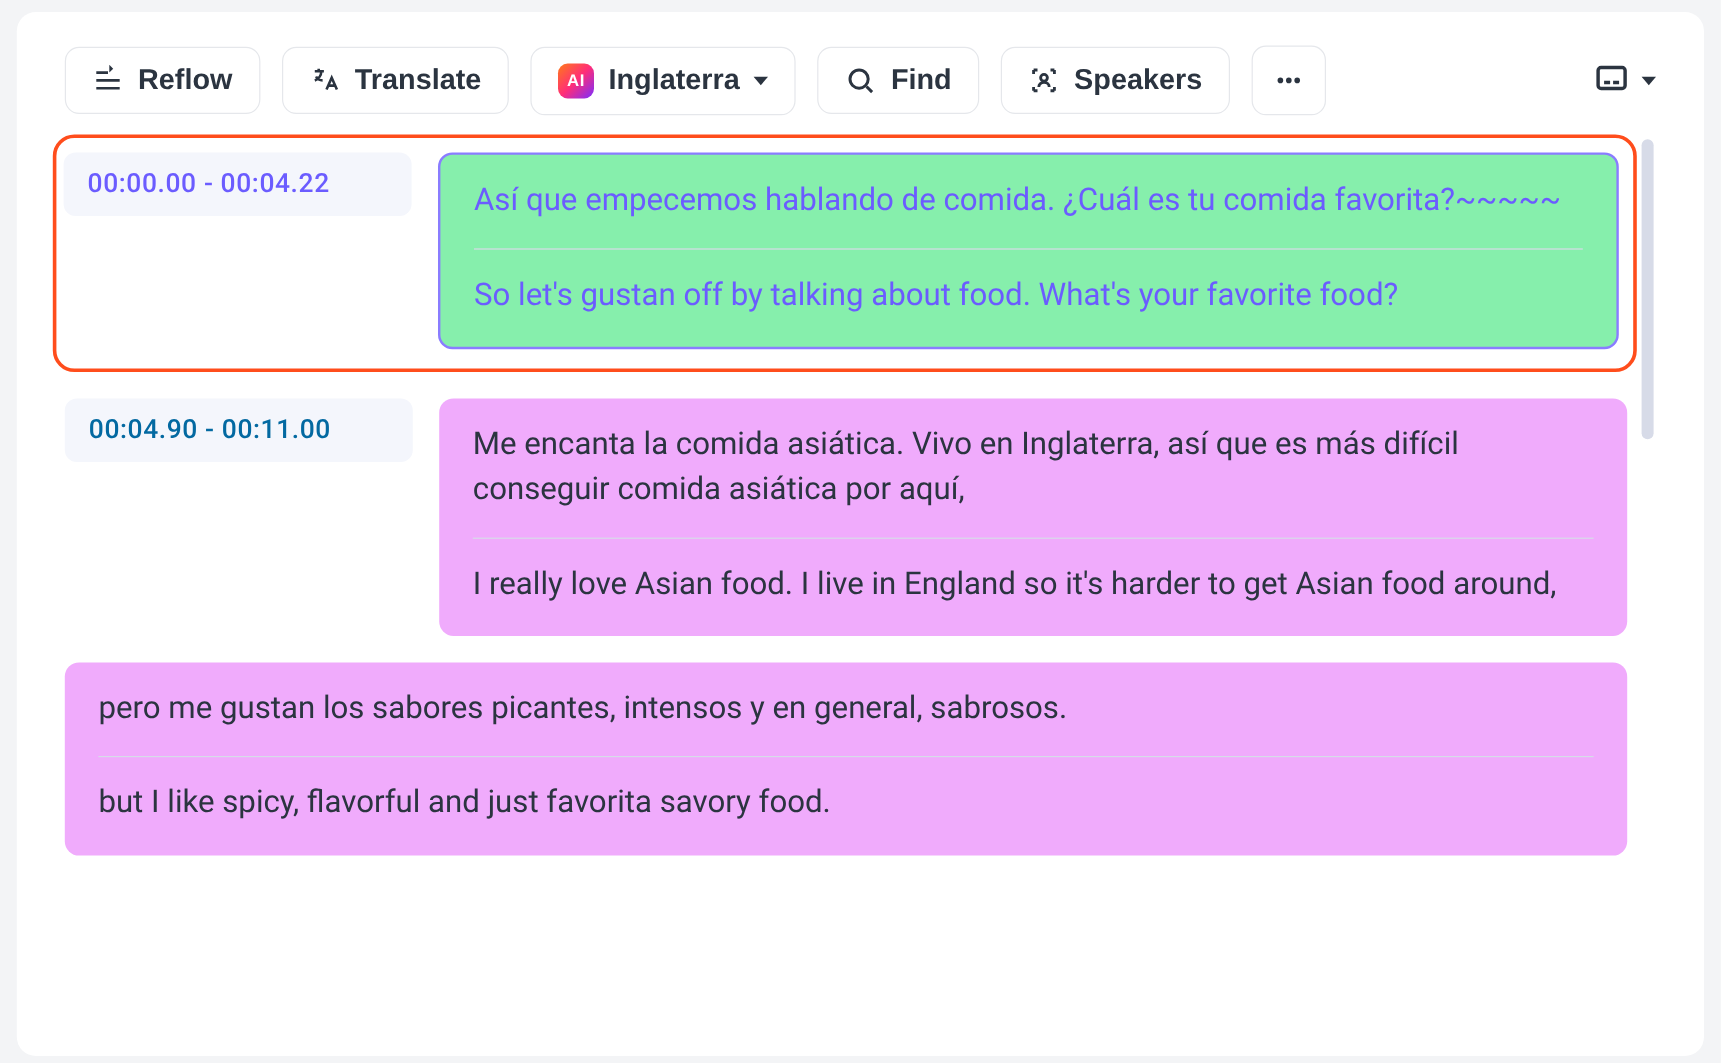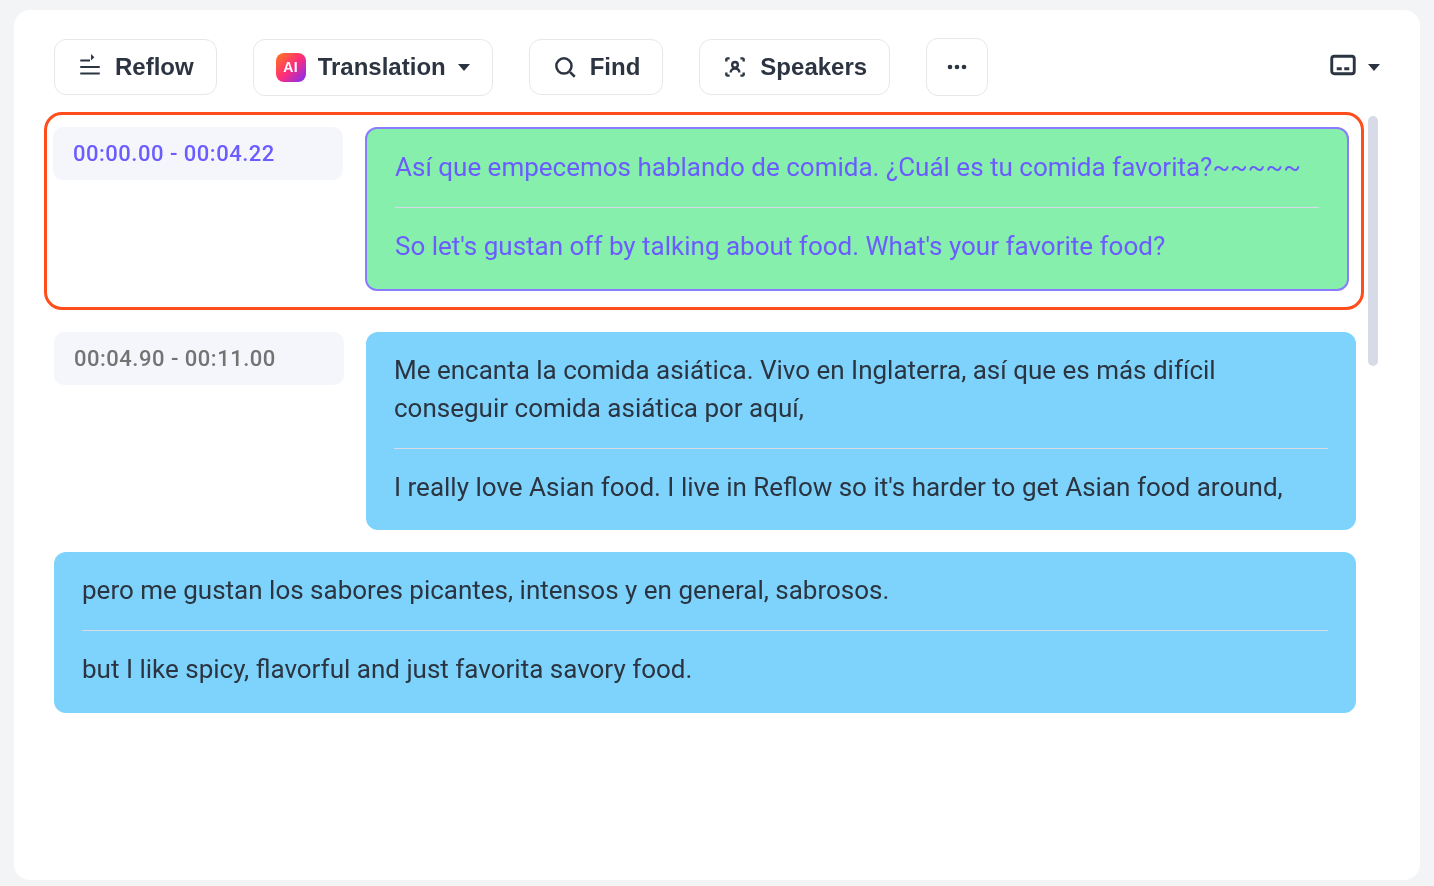--- a/index.html
+++ b/index.html
@@ -12,21 +12,21 @@
   .panel {
     background: #fff;
     border-radius: 16px;
     padding: 28px 40px 0 40px;
     min-height: 870px;
     position: relative;
   }
   .toolbar {
     display: flex;
     align-items: center;
-    gap: 36px;
+    gap: 18px;
     margin-bottom: 16px;
   }
   .tool-btn {
     display: inline-flex;
     align-items: center;
     gap: 12px;
     padding: 13px 22px;
     border: 1px solid #e5e7eb;
     border-radius: 12px;
     background: #fff;
@@ -60,29 +60,29 @@
     padding:12px 12px 16px 6px;
     margin-left:-10px; margin-right:-8px;
   }
   .tstamp {
     flex: 0 0 290px;
     background:#f4f6fc;
     border-radius:10px;
     padding:14px 20px;
     font-size:22px;
     font-weight:500;
-    color:#737373;
+    color:#0369a1;
     letter-spacing:0.5px;
     height:fit-content;
     white-space:nowrap;
   }
   .segment.highlight .tstamp { color:#6b5cff; }
   .text-block {
     flex:1;
-    background:#7dd3fc;
+    background:#f0abfc;
     border-radius:12px;
     padding:20px 28px 24px;
     font-size:26px;
     line-height:1.45;
     color:#2b3440;
   }
   .segment.highlight .text-block {
     background:#86efac;
     border:2px solid #8a7cff;
     color:#6b5cff;
@@ -105,24 +105,33 @@
     <button class="tool-btn">
       <span class="icon">
         <svg width="26" height="26" viewBox="0 0 24 24" fill="none" stroke="currentColor" stroke-width="2">
             <path d="M3 6h9M3 12h18M3 18h18"></path>
             <path d="M7 3l3 3-3 3" fill="currentColor" stroke="none" transform="translate(6 -3)"></path>
           </svg>
       </span>
       <span>Reflow</span>
     </button>
 
+    <button class="tool-btn">
+      <span class="icon">
+        <svg width="26" height="26" viewBox="0 0 24 24" fill="none" stroke="currentColor" stroke-width="2">
+            <path d="M4 5h7M7 3v2M9 5c0 3-2 6-5 7M5 9c1 2 3 3 5 3"></path>
+            <path d="M13 19l4-9 4 9M14.5 16h5"></path>
+          </svg>
+      </span>
+      <span>Translate</span>
+    </button>
 
     <button class="tool-btn">
       <span class="ai-badge">AI</span>
-      <span>Translation</span>
+      <span>Inglaterra</span>
       <span class="caret"></span>
     </button>
 
     <button class="tool-btn">
       <span class="icon">
         <svg width="26" height="26" viewBox="0 0 24 24" fill="none" stroke="currentColor" stroke-width="2.3">
             <circle cx="11" cy="11" r="7"></circle>
             <path d="M21 21l-4.3-4.3"></path>
           </svg>
       </span>
@@ -173,21 +182,21 @@
         <hr>
         <div>So let's gustan off by talking about food. What's your favorite food?</div>
       </div>
     </div>
 
     <div class="segment">
       <div class="tstamp">00:04.90  -  00:11.00</div>
       <div class="text-block">
         <div>Me encanta la comida asiática. Vivo en Inglaterra, así que es más difícil conseguir comida asiática por aquí,</div>
         <hr>
-        <div>I really love Asian food. I live in Reflow so it's harder to get Asian food around,</div>
+        <div>I really love Asian food. I live in England so it's harder to get Asian food around,</div>
       </div>
     </div>
 
     <div class="segment">
       <div class="text-block">
         <div>pero me gustan los sabores picantes, intensos y en general, sabrosos.</div>
         <hr>
         <div>but I like spicy, flavorful and just favorita savory food.</div>
       </div>
     </div>

